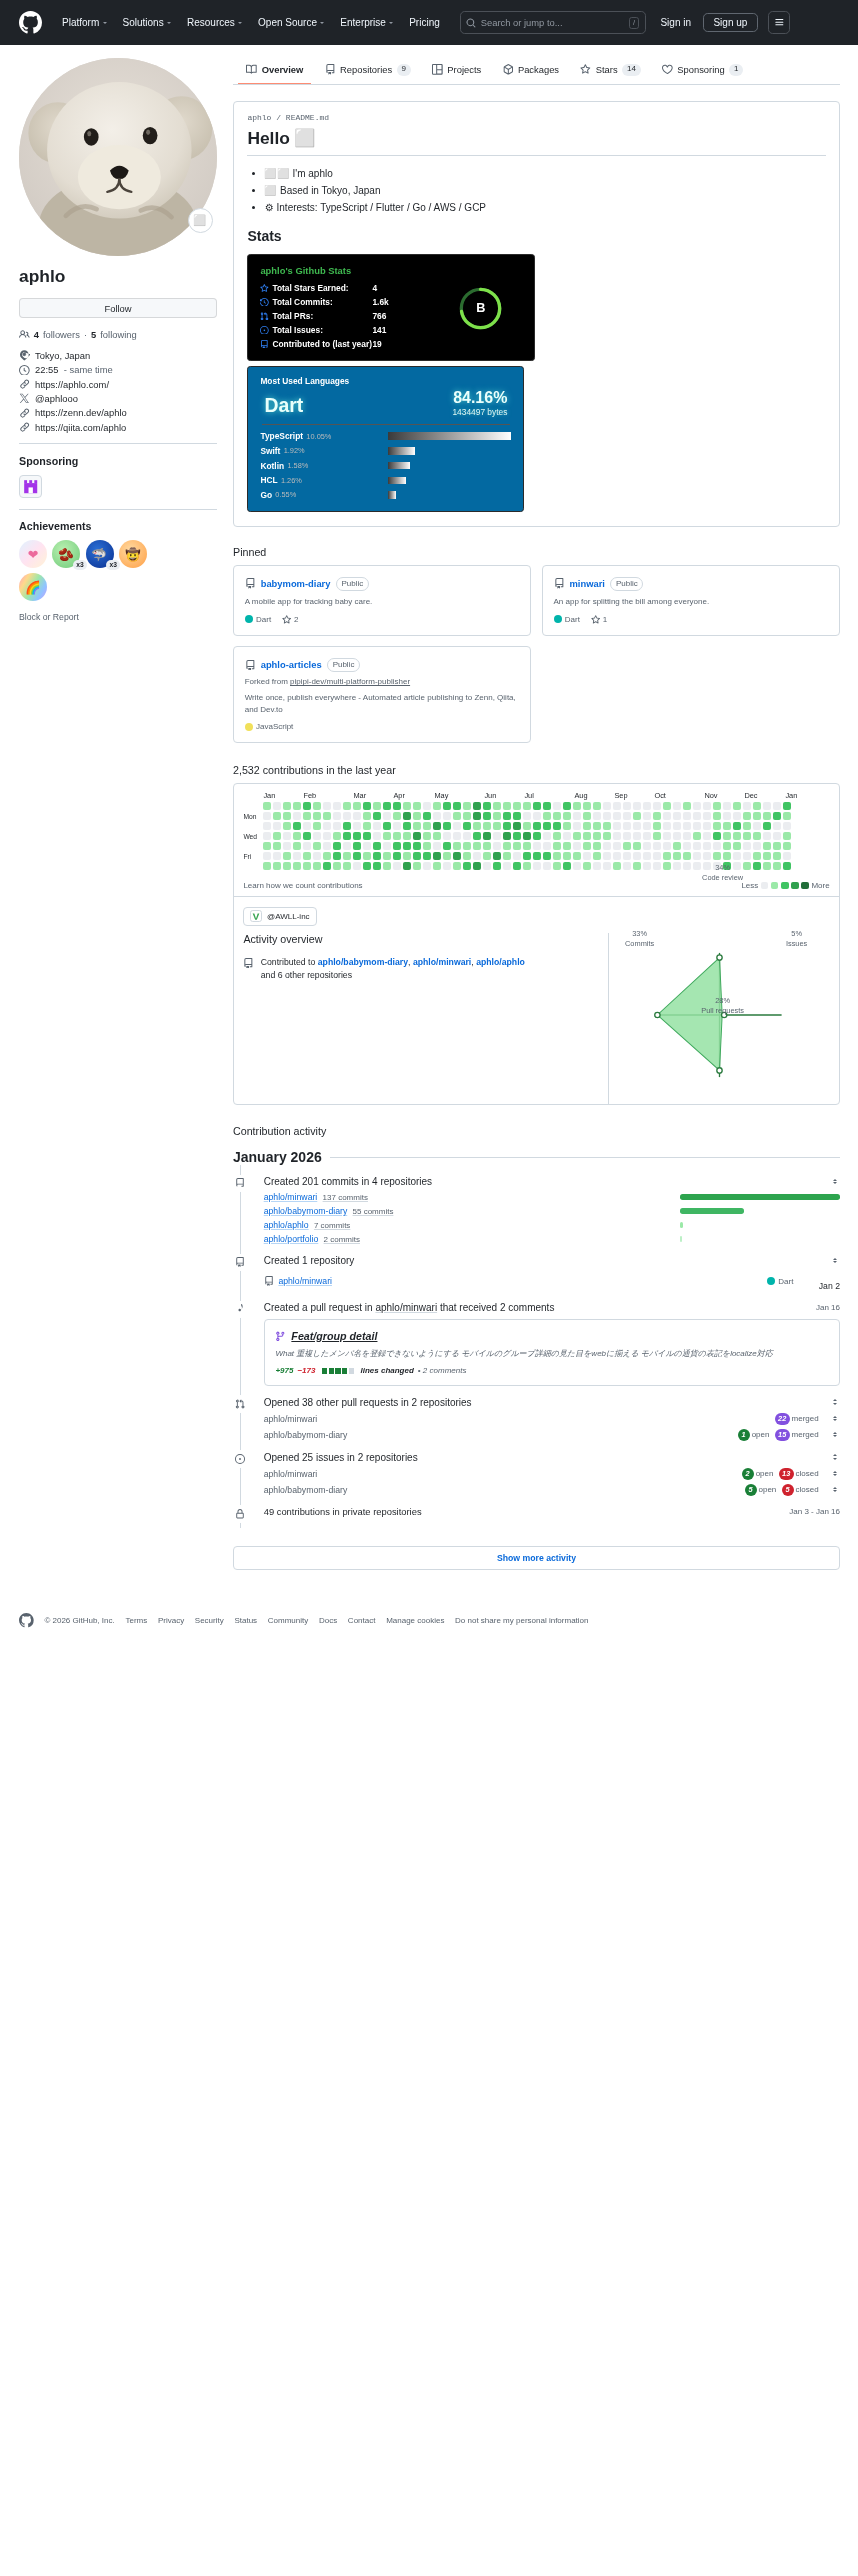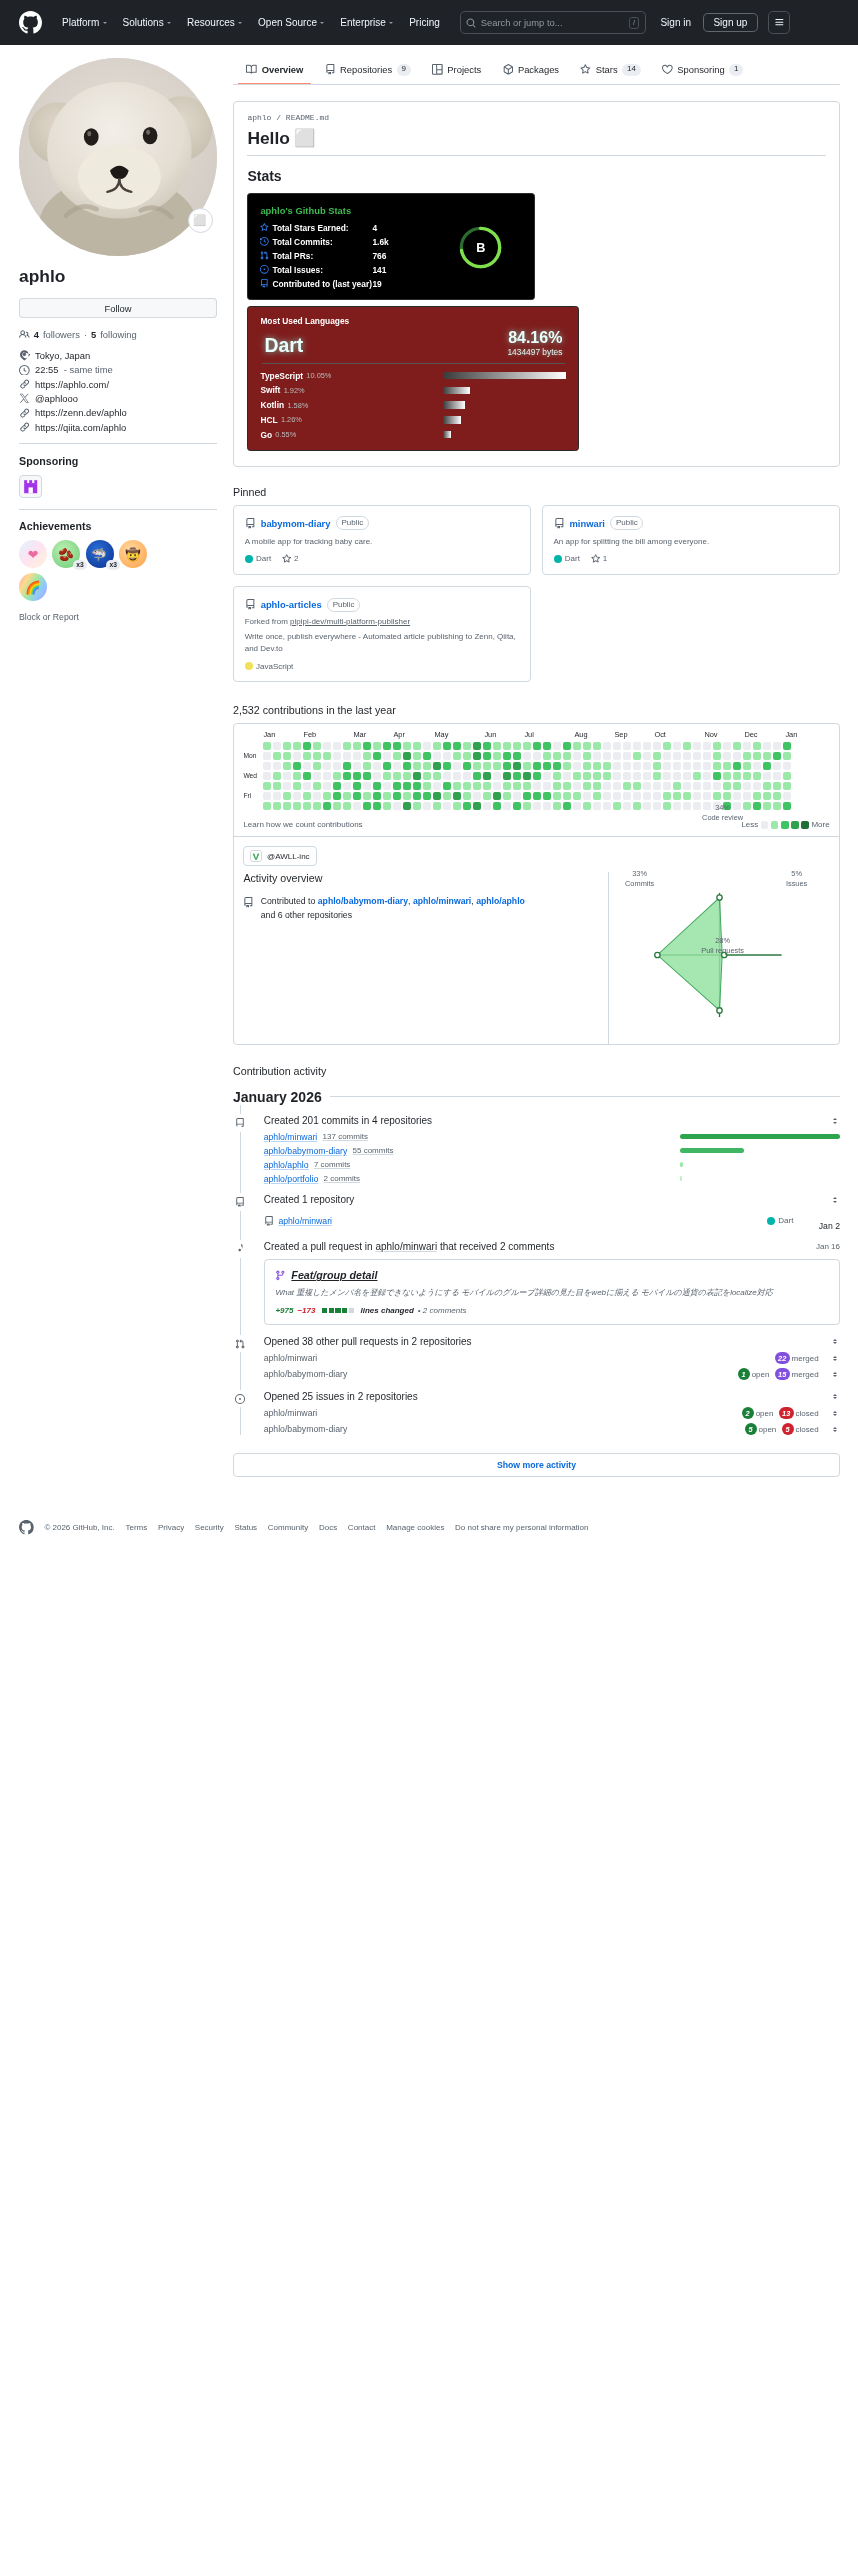--- a/index.html
+++ b/index.html
@@ -277,22 +277,22 @@
   }
   .rank-letter {
     position: absolute;
     right: 31px; top: 31px;
     width: 45px; height: 45px;
     display: flex; align-items: center; justify-content: center;
     font-size: 12.7px; font-weight: 700; color: #ffffff;
   }
 
   .lang-card {
-    width: 332px;
-    background: #7f1d1d;
+    width: 277px;
+    background: #0369a1;
     border-radius: 3.3px;
     border: 0.7px solid #2a2a2a;
     margin-top: 5.3px;
     padding: 9.4px 12px 10.7px 12px;
     color: #ffffff;
   }
   .lang-title { font-size: 8.4px; font-weight: 700; margin-bottom: 4px; }
   .lang-hero { display: flex; align-items: flex-end; justify-content: space-between; padding: 0 4px; }
   .lang-hero .ln {
     font-size: 19.4px; font-weight: 700; color: #e8fffb;
@@ -746,20 +746,25 @@
       </div>
     </div>
 
     <div class="readme-card">
       <div class="readme-crumb">
         <span>aphlo</span>
         <span class="slash">/</span>
         <span>README.md</span>
       </div>
       <div class="rd-h1">Hello ⬜</div>
+      <ul class="rd-ul">
+        <li><span>⬜⬜ I'm aphlo</span></li>
+        <li><span>⬜ Based in Tokyo, Japan</span></li>
+        <li><span>⚙ Interests: TypeScript / Flutter / Go / AWS / GCP</span></li>
+      </ul>
       <div class="rd-h2">Stats</div>
 
       <div class="stats-card">
         <div class="stats-title">aphlo's Github Stats</div>
         <div class="stats-grid">
           <div class="si">
               <svg viewBox="0 0 16 16">
                 <path d="M8 .25a.75.75 0 0 1 .673.418l1.882 3.815 4.21.612a.75.75 0 0 1 .416 1.279l-3.046 2.97.719 4.192a.751.751 0 0 1-1.088.791L8 12.347l-3.766 1.98a.75.75 0 0 1-1.088-.79l.72-4.194L.818 6.374a.75.75 0 0 1 .416-1.28l4.21-.611L7.327.668A.75.75 0 0 1 8 .25Zm0 2.445L6.615 5.5a.75.75 0 0 1-.564.41l-3.097.45 2.24 2.184a.75.75 0 0 1 .216.664l-.528 3.084 2.769-1.456a.75.75 0 0 1 .698 0l2.77 1.456-.53-3.084a.75.75 0 0 1 .216-.664l2.24-2.183-3.096-.45a.75.75 0 0 1-.564-.41L8 2.694Z"></path>
               </svg>
             </div>
@@ -1730,20 +1735,32 @@
               </span>
               <span class="chev">
                   <i class="up"></i>
                   <i class="dn"></i>
                 </span>
             </span>
           </div>
         </div>
       </div>
 
+      <div class="tl-block" style="padding-bottom:10.7px;">
+        <div class="tl-icon">
+          <svg viewBox="0 0 16 16">
+              <path d="M4 4a4 4 0 0 1 8 0v2h.25c.966 0 1.75.784 1.75 1.75v5.5A1.75 1.75 0 0 1 12.25 15h-8.5A1.75 1.75 0 0 1 2 13.25v-5.5C2 6.784 2.784 6 3.75 6H4Zm8.25 3.5h-8.5a.25.25 0 0 0-.25.25v5.5c0 .138.112.25.25.25h8.5a.25.25 0 0 0 .25-.25v-5.5a.25.25 0 0 0-.25-.25ZM10.5 6V4a2.5 2.5 0 1 0-5 0v2Z"></path>
+            </svg>
+        </div>
+        <div class="tl-head">
+          <span class="txt" style="font-size:9.4px;">49 contributions in private repositories</span>
+          <span class="spacer"></span>
+          <span class="tdate" style="text-decoration:none;">Jan 3 - Jan 16</span>
+        </div>
+      </div>
     </div>
 
     <button class="show-more">Show more activity</button>
   </div>
 </div>
 
 <div class="footer">
   <svg class="fgh" viewBox="0 0 16 16">
       <path d="M8 0C3.58 0 0 3.58 0 8c0 3.54 2.29 6.53 5.47 7.59.4.07.55-.17.55-.38 0-.19-.01-.82-.01-1.49-2.01.37-2.53-.49-2.69-.94-.09-.23-.48-.94-.82-1.13-.28-.15-.68-.52-.01-.53.63-.01 1.08.58 1.23.82.72 1.21 1.87.87 2.33.66.07-.52.28-.87.51-1.07-1.78-.2-3.64-.89-3.64-3.95 0-.87.31-1.59.82-2.15-.08-.2-.36-1.02.08-2.12 0 0 .67-.21 2.2.82.64-.18 1.32-.27 2-.27.68 0 1.36.09 2 .27 1.53-1.04 2.2-.82 2.2-.82.44 1.1.16 1.92.08 2.12.51.56.82 1.27.82 2.15 0 3.07-1.87 3.75-3.65 3.95.29.25.54.73.54 1.48 0 1.07-.01 1.93-.01 2.2 0 .21.15.46.55.38A8.01 8.01 0 0 0 16 8c0-4.42-3.58-8-8-8Z"></path>
     </svg>

